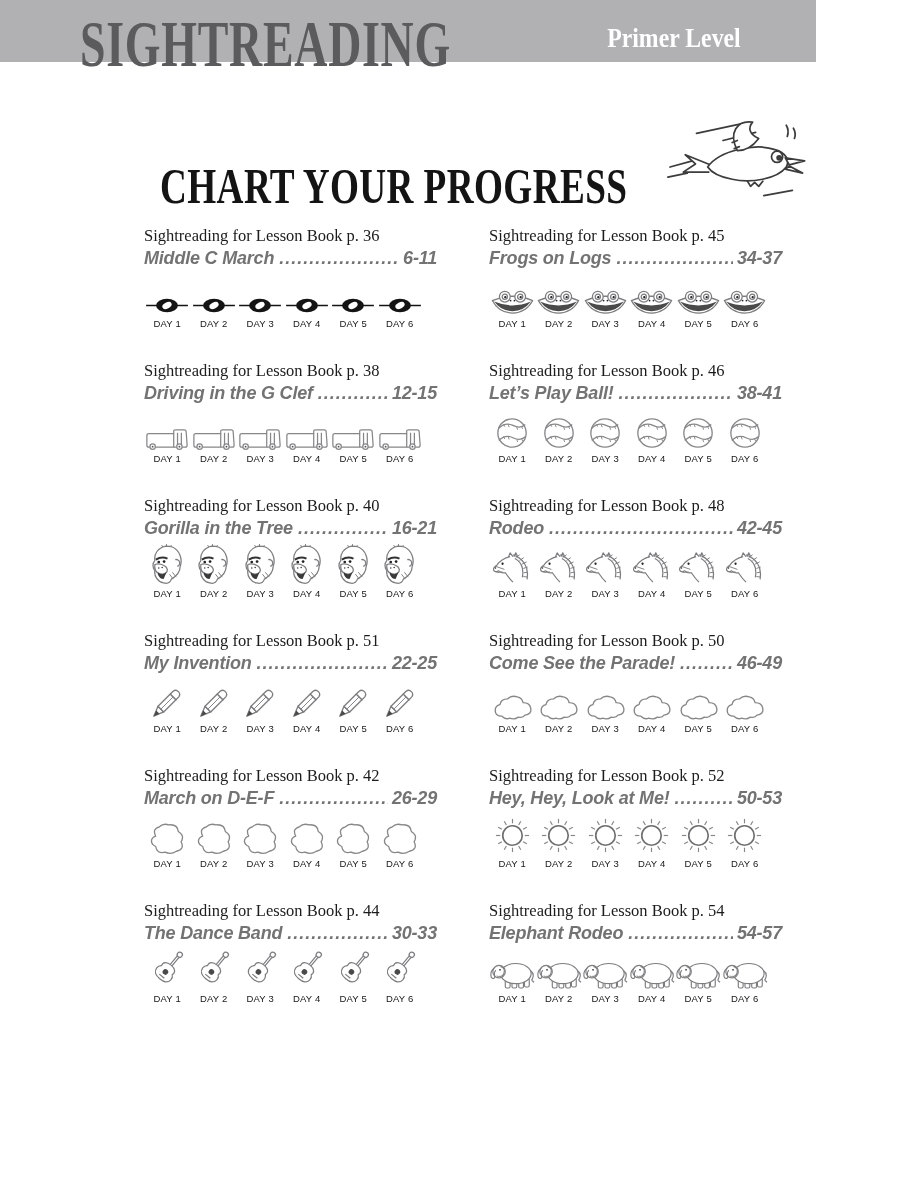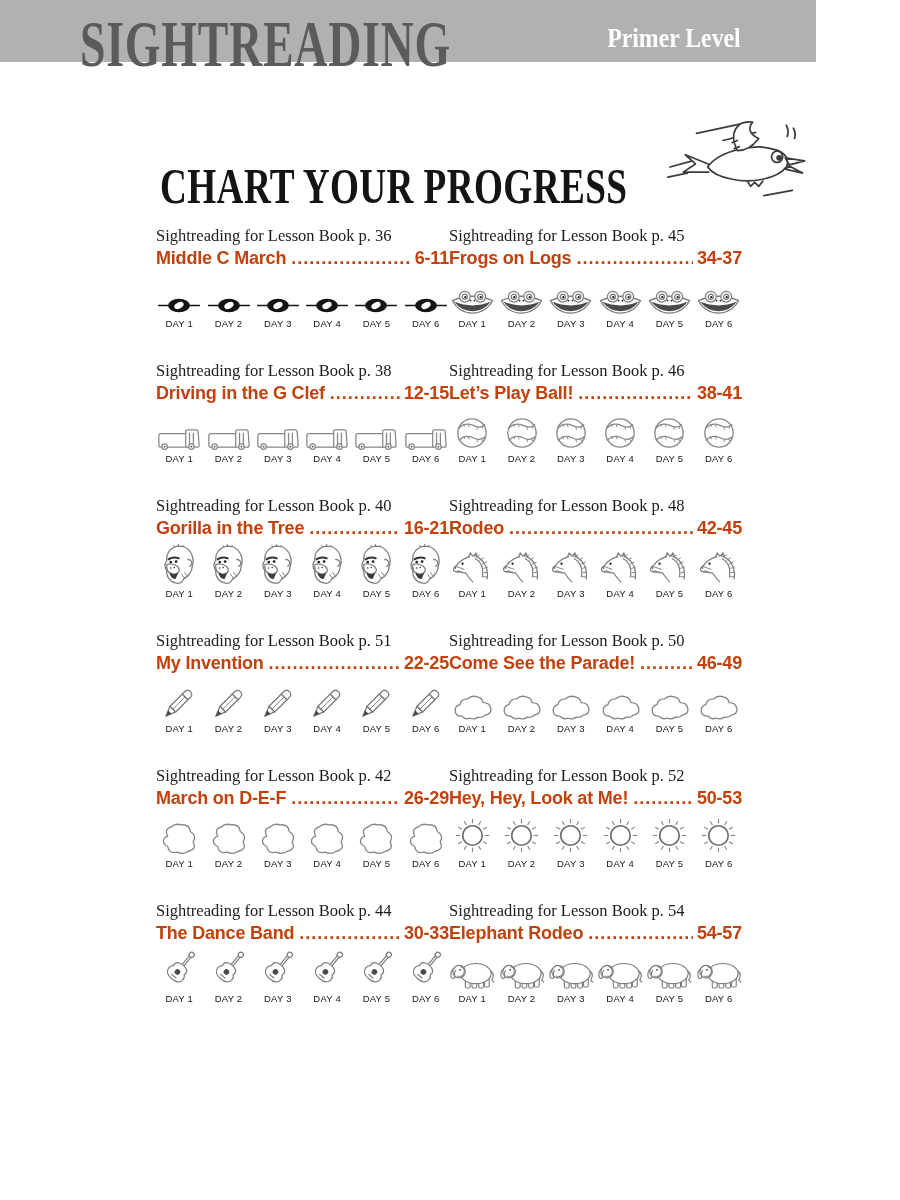--- a/index.html
+++ b/index.html
@@ -31,32 +31,32 @@
   .heading {
     position:absolute; left:160px; top:161px;
     font-family:"Liberation Serif", serif; font-weight:700;
     font-size:49px; line-height:1; color:#141414;
     transform:scale(0.76,1.02); transform-origin:left top;
     white-space:nowrap; letter-spacing:0.5px;
   }
   .bird { position:absolute; left:665px; top:116px; width:165px; height:102px; }
 
   
-  .columns { position:absolute; left:156px; top:226px; display:flex; }
+  .columns { position:absolute; left:144px; top:226px; display:flex; gap:52px; }
   .col { width:293px; }
   .section { height:135px; }
   .subtitle { font-family:"Liberation Serif", serif; font-size:16.5px; color:#1c1c1c; white-space:nowrap; }
   .title-row {
     display:flex; align-items:baseline; margin-top:2px;
-    font-weight:700; font-size:18px; letter-spacing:-0.2px; color:#c2410c;
+    font-weight:700; font-size:18px; letter-spacing:-0.2px; color:#737373;font-style:italic;
   }
   .title { white-space:nowrap; }
   .leader { flex:1; overflow:hidden; white-space:nowrap; letter-spacing:1px; margin:0 4px 0 5px; }
   .pages { white-space:nowrap; }
-  .days { display:flex; margin-top:4px;justify-content:space-between; }
+  .days { display:flex; margin-top:4px; }
   .day-cell { width:46.5px; display:flex; flex-direction:column; align-items:center; }
   .icon { height:42px; display:flex; align-items:flex-end; justify-content:center; }
   .icon svg { display:block; }
   .day-label { font-size:9.5px; letter-spacing:0.2px; margin-top:3px; color:#161616; white-space:nowrap; }
 </style>
 </head>
 <body>
 
 <div class="page">
 

